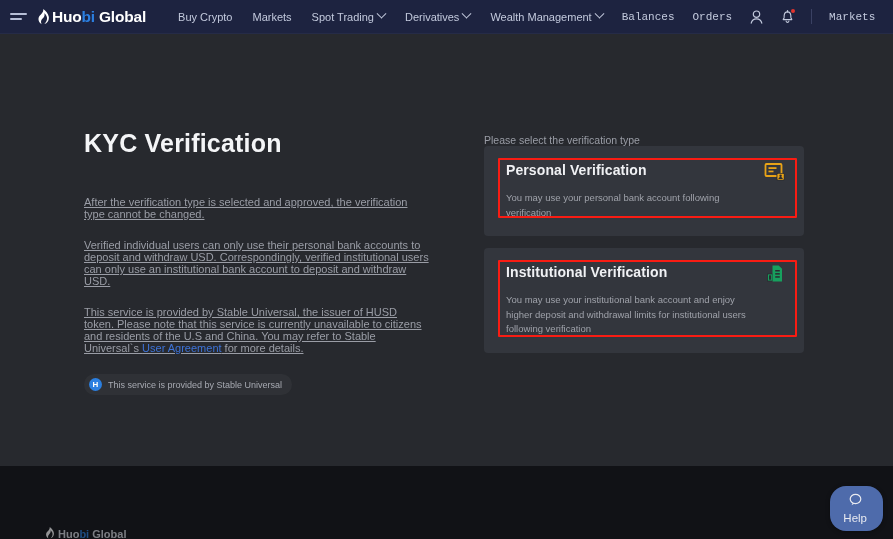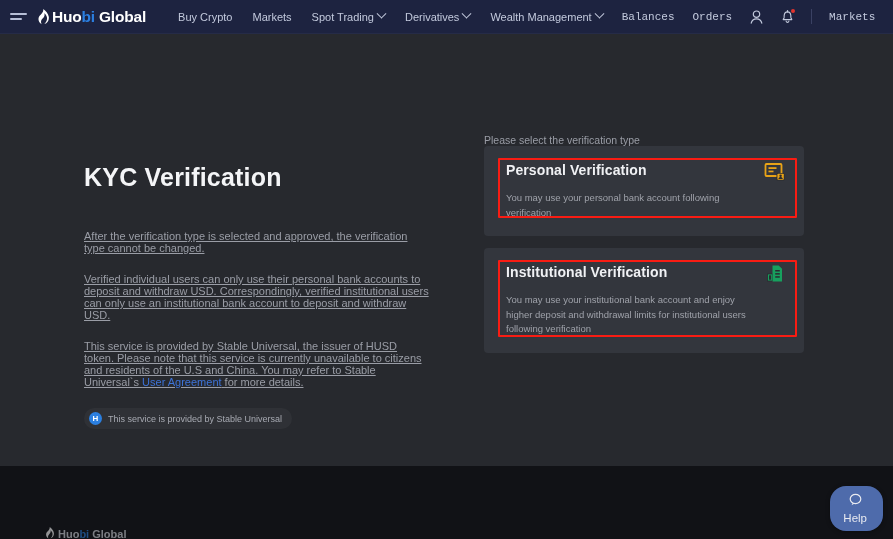--- a/index.html
+++ b/index.html
@@ -73,21 +73,21 @@
     background: #27292e;
   }
   .inner {
     position: absolute; left: 0; top: 0; width: 893px; height: 432px;
   }
 
   
   .left-col { position: absolute; left: 84px; top: 95px; width: 345px; }
   .kyc-title {
     font-size: 25px; font-weight: bold; color: #f4f5f7;
-    letter-spacing: 0.2px; margin-bottom: 38px; margin-top: 34px;
+    letter-spacing: 0.2px; margin-bottom: 38px;
   }
   .para {
     font-size: 11px; line-height: 12px; color: #9a9da6;
     margin-bottom: 19px;
     text-decoration: underline;
   }
   .para.last { margin-bottom: 14px; }
   .link { color: #3d73d8; cursor: pointer; }
 
   .pill {

